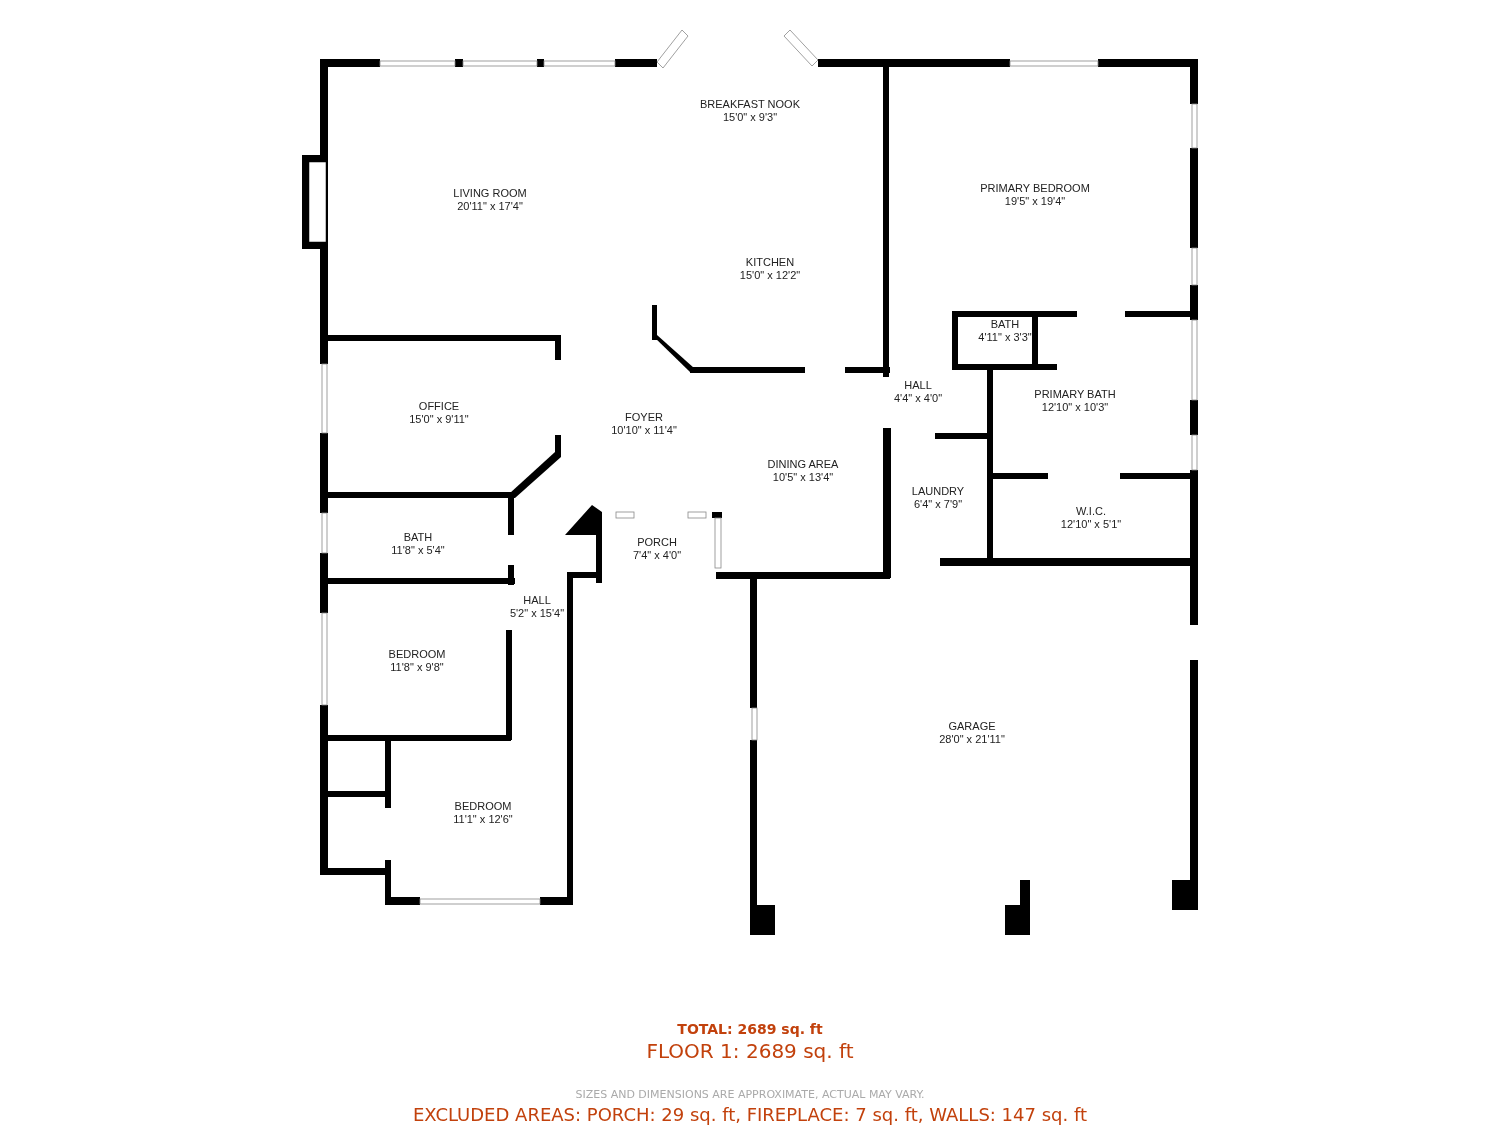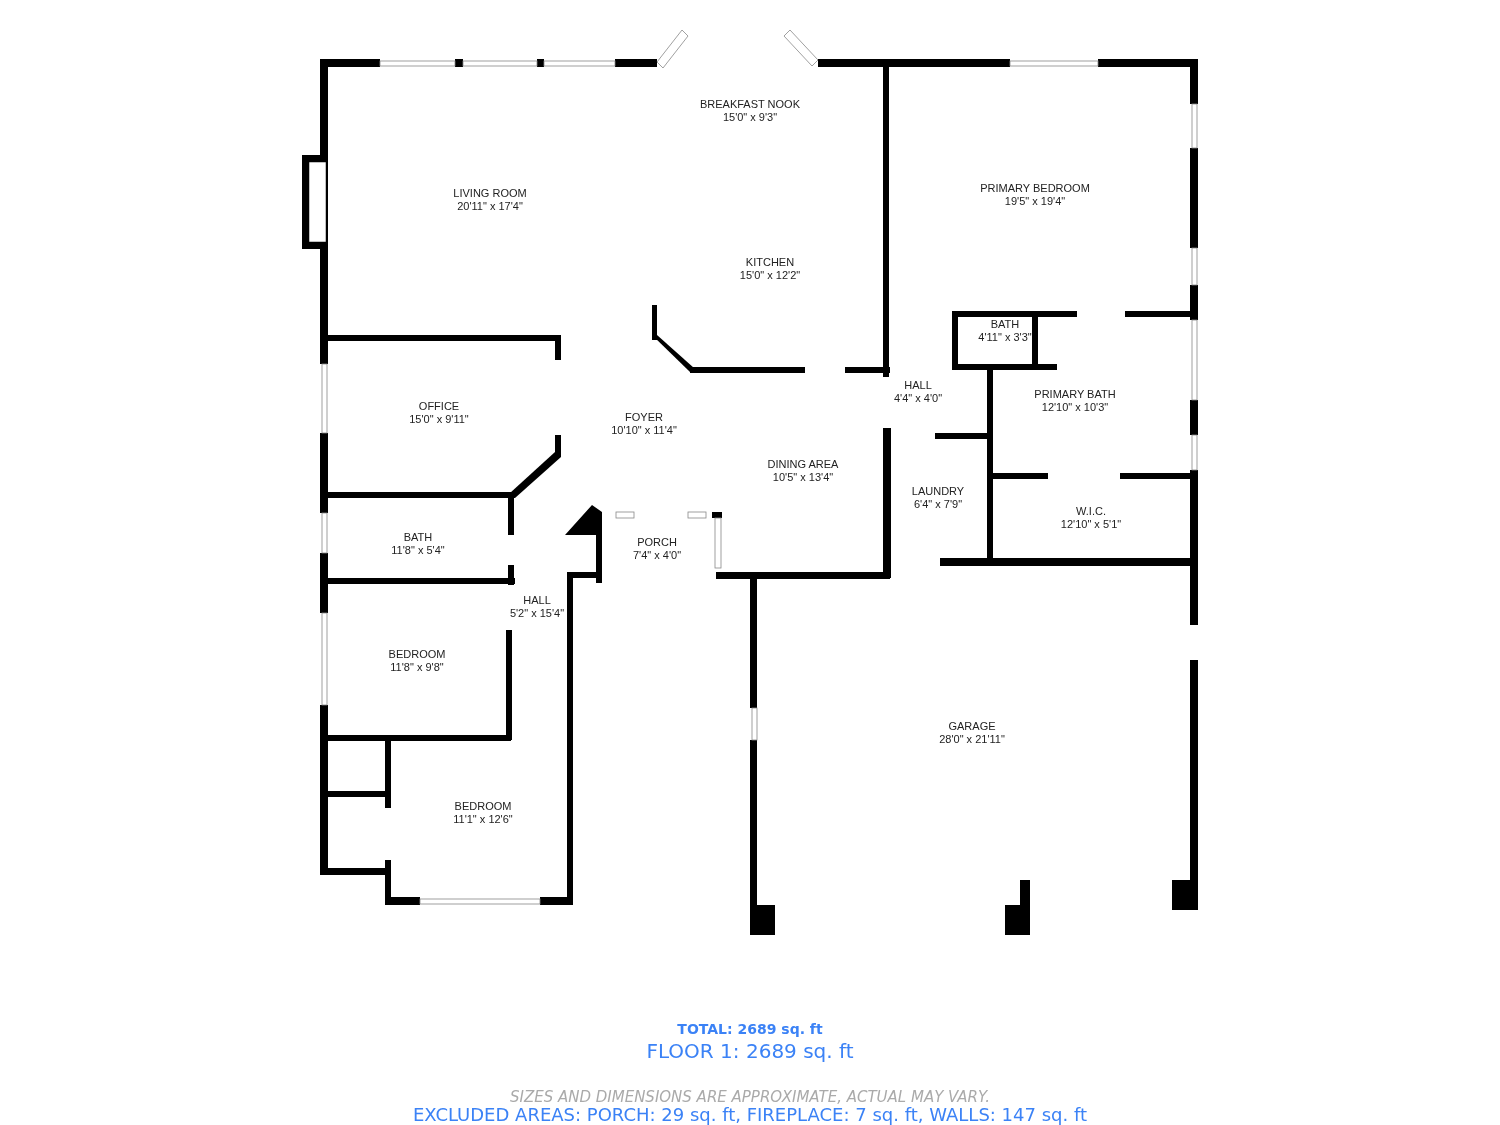--- a/index.html
+++ b/index.html
@@ -1,23 +1,23 @@
 <!DOCTYPE html>
 <html><head>
 <meta charset="utf-8">
 <style>
   html, body { margin:0; padding:0; background:#ffffff; }
   body { width:1500px; height:1125px; position:relative; overflow:hidden; font-family:"Liberation Sans", sans-serif; }
   #plan { position:absolute; left:0; top:0; }
   .room-label { font-family:"Liberation Sans", sans-serif; font-size:11px; fill:#222; text-anchor:middle; }
-  .summary { position:absolute; left:0; width:1500px; text-align:center; font-family:"DejaVu Sans", sans-serif; color:#3b82f6; }
+  .summary { position:absolute; left:0; width:1500px; text-align:center; font-family:"DejaVu Sans", sans-serif; color:#c2410c; }
   .total { top:1021px; font-size:14px; font-weight:bold; }
   .floor { top:1039px; font-size:20px; }
   .excluded { top:1104px; font-size:18px; }
-  .disclaimer { top:1088px; font-size:15px; color:#aaa;font-style:italic; }
+  .disclaimer { top:1088px; font-size:11px; color:#aaa; }
 </style>
 </head>
 <body>
 
 <svg id="plan" width="1500" height="1000" viewBox="0 0 1500 1000">
   <g fill="#000">
 
     <rect x="320" y="59" width="60" height="8"></rect>
     <rect x="455" y="59" width="8" height="8"></rect>
     <rect x="537" y="59" width="7" height="8"></rect>

